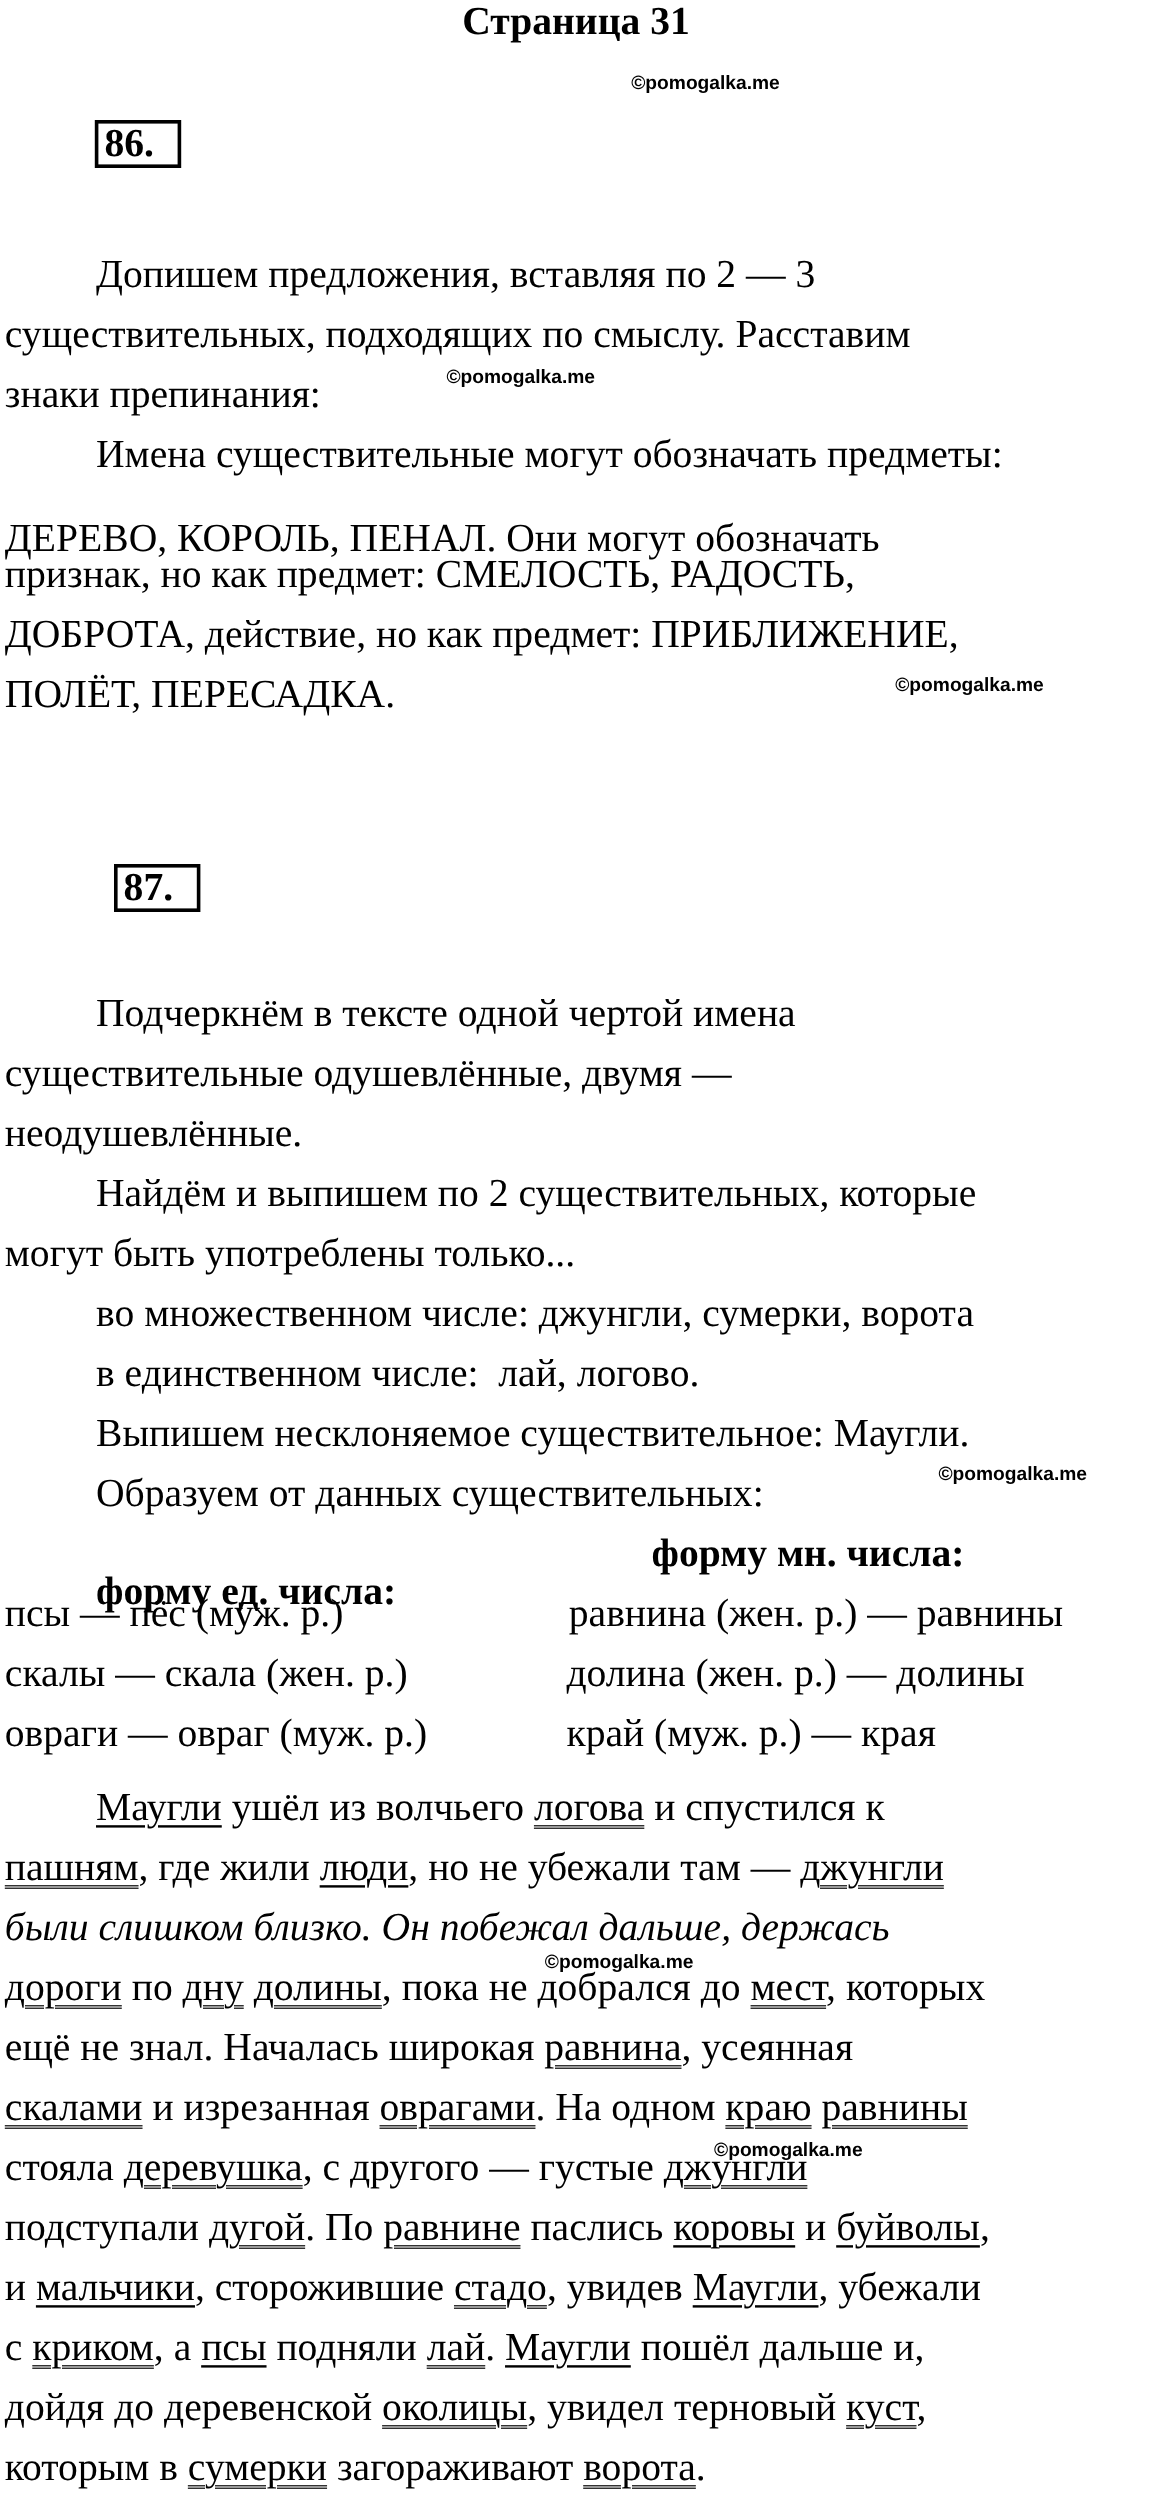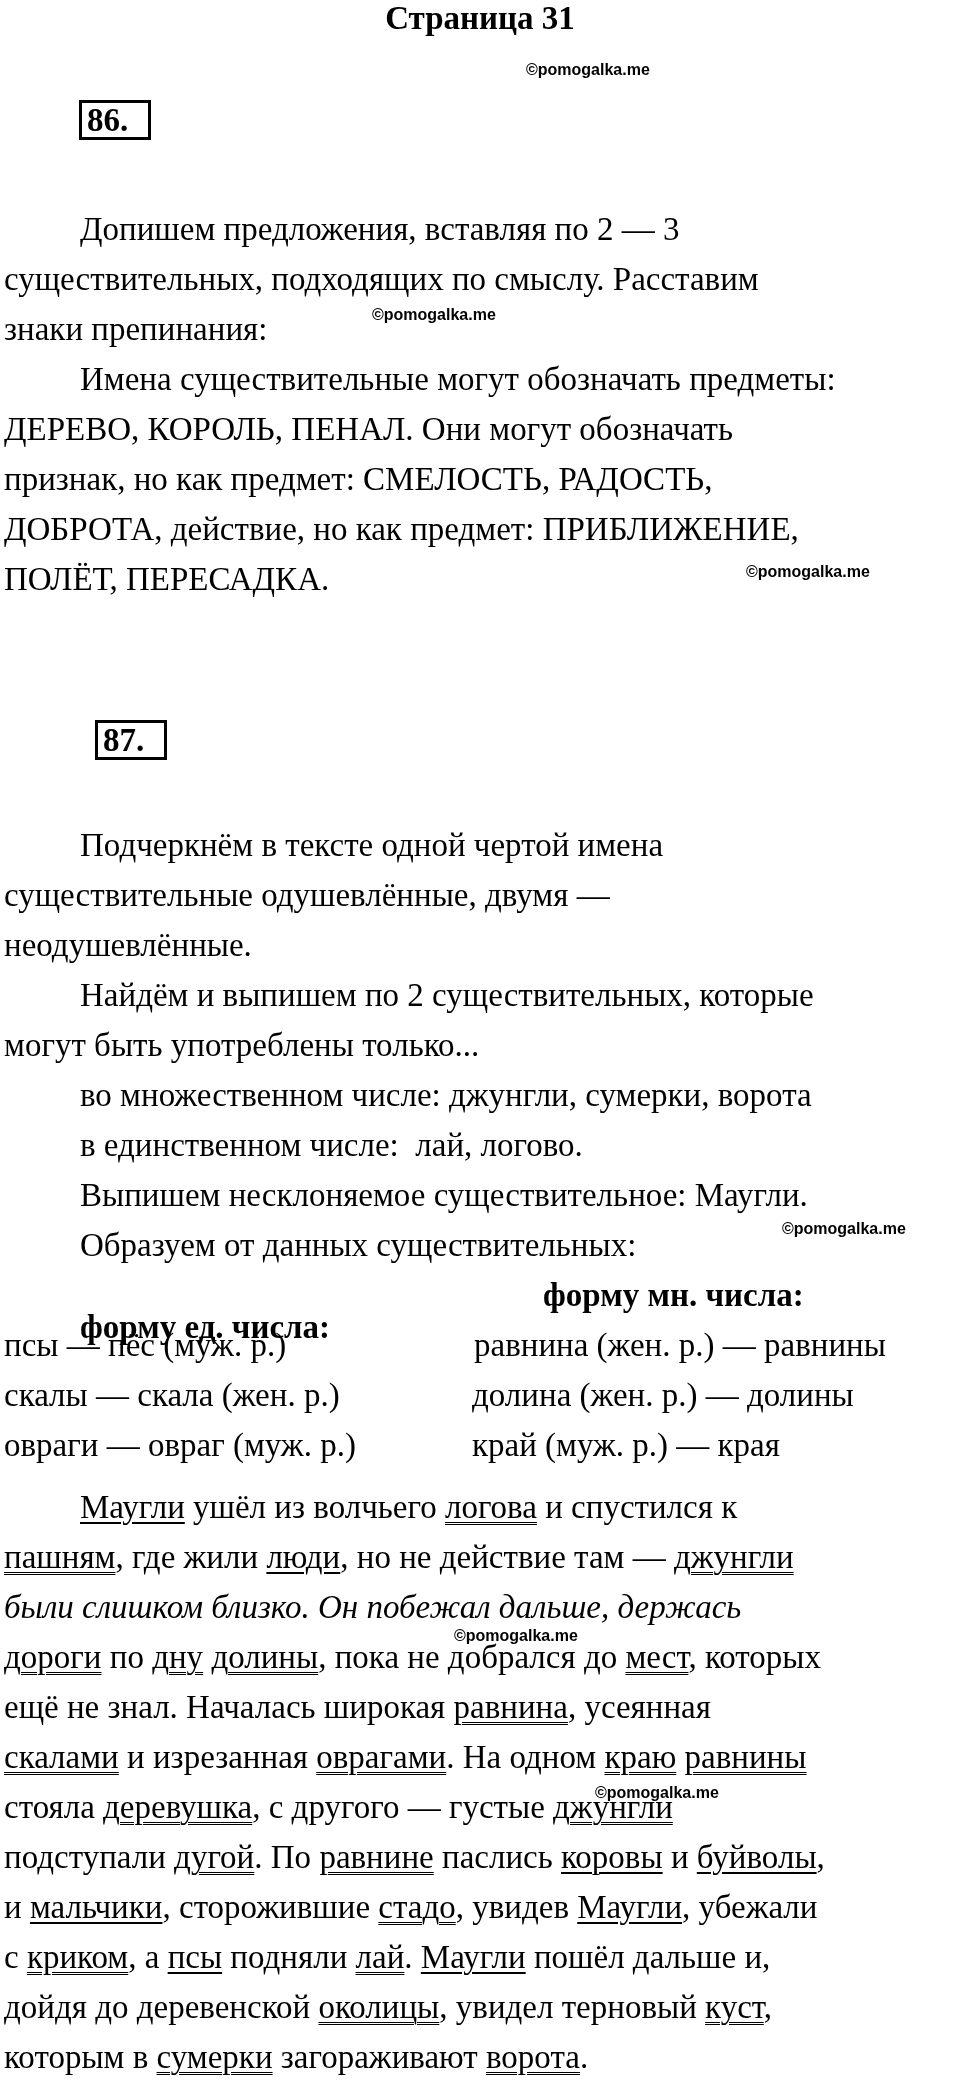--- a/index.html
+++ b/index.html
@@ -74,21 +74,21 @@
 <div class="wm" style="left:595px; top:1784px;">©pomogalka.me</div>
 
 <section>
   <div class="task-num" style="top:100px;">86.</div>
 
   <div class="line ind" style="top:204px;text-align:center;">Допишем предложения, вставляя по 2 — 3</div>
   <div class="line" style="left:4px; top:254px;">существительных, подходящих по смыслу. Расставим</div>
   <div class="line" style="left:4px; top:304px;">знаки препинания:</div>
 
   <div class="line ind" style="top:354px;">Имена существительные могут обозначать предметы:</div>
-  <div class="line" style="left:4px; top:404px;">ДЕРЕВО, КОРОЛЬ, ПЕНАЛ. Они могут обозначать</div>
+  <div class="line" style="left:4px; top:424px;">ДЕРЕВО, КОРОЛЬ, ПЕНАЛ. Они могут обозначать</div>
   <div class="line" style="left:4px; top:454px;">признак, но как предмет: СМЕЛОСТЬ, РАДОСТЬ,</div>
   <div class="line" style="left:4px; top:504px;">ДОБРОТА, действие, но как предмет: ПРИБЛИЖЕНИЕ,</div>
   <div class="line" style="left:4px; top:554px;">ПОЛЁТ, ПЕРЕСАДКА.</div>
 </section>
 
 <section>
   <div class="task-num" style="top:720px;margin-left:16px;">87.</div>
 
   <div class="line ind" style="top:820px;">Подчеркнём в тексте одной чертой имена</div>
   <div class="line" style="left:4px; top:870px;">существительные одушевлённые, двумя —</div>
@@ -107,21 +107,21 @@
     <div class="line" style="left:4px; top:1320px;">псы — пёс (муж. р.)</div>
     <div class="line" style="left:474px; top:1320px;">равнина (жен. р.) — равнины</div>
     <div class="line" style="left:4px; top:1370px;">скалы — скала (жен. р.)</div>
     <div class="line" style="left:472px; top:1370px;">долина (жен. р.) — долины</div>
     <div class="line" style="left:4px; top:1420px;">овраги — овраг (муж. р.)</div>
     <div class="line" style="left:472px; top:1420px;">край (муж. р.) — края</div>
   </div>
 
   <div>
     <div class="line story-line ind" style="top:1482px;"><span class="u1">Маугли</span><span> ушёл из волчьего </span><span class="u2">логова</span><span> и спустился к</span></div>
-    <div class="line story-line" style="left:4px; top:1532px;"><span class="u2">пашням</span><span>, где жили </span><span class="u1">люди</span><span>, но не действие там — </span><span class="u2">джунгли</span></div>
+    <div class="line story-line" style="left:4px; top:1532px;"><span class="u2">пашням</span><span>, где жили </span><span class="u1">люди</span><span>, но не убежали там — </span><span class="u2">джунгли</span></div>
     <div class="line story-line" style="left:4px; top:1582px;font-style:italic;"><span>были слишком близко. Он побежал дальше, держась</span></div>
     <div class="line story-line" style="left:4px; top:1632px;"><span class="u2">дороги</span><span> по </span><span class="u2">дну</span><span> </span><span class="u2">долины</span><span>, пока не добрался до </span><span class="u2">мест</span><span>, которых</span></div>
     <div class="line story-line" style="left:4px; top:1682px;"><span>ещё не знал. Началась широкая </span><span class="u2">равнина</span><span>, усеянная</span></div>
     <div class="line story-line" style="left:4px; top:1732px;"><span class="u2">скалами</span><span> и изрезанная </span><span class="u2">оврагами</span><span>. На одном </span><span class="u2">краю</span><span> </span><span class="u2">равнины</span></div>
     <div class="line story-line" style="left:4px; top:1782px;"><span>стояла </span><span class="u2">деревушка</span><span>, с другого — густые </span><span class="u2">джунгли</span></div>
     <div class="line story-line" style="left:4px; top:1832px;"><span>подступали </span><span class="u2">дугой</span><span>. По </span><span class="u2">равнине</span><span> паслись </span><span class="u1">коровы</span><span> и </span><span class="u1">буйволы</span><span>,</span></div>
     <div class="line story-line" style="left:4px; top:1882px;"><span>и </span><span class="u1">мальчики</span><span>, сторожившие </span><span class="u2">стадо</span><span>, увидев </span><span class="u1">Маугли</span><span>, убежали</span></div>
     <div class="line story-line" style="left:4px; top:1932px;"><span>с </span><span class="u2">криком</span><span>, а </span><span class="u1">псы</span><span> подняли </span><span class="u2">лай</span><span>. </span><span class="u1">Маугли</span><span> пошёл дальше и,</span></div>
     <div class="line story-line" style="left:4px; top:1982px;"><span>дойдя до деревенской </span><span class="u2">околицы</span><span>, увидел терновый </span><span class="u2">куст</span><span>,</span></div>
     <div class="line story-line" style="left:4px; top:2032px;"><span>которым в </span><span class="u2">сумерки</span><span> загораживают </span><span class="u2">ворота</span><span>.</span></div>

